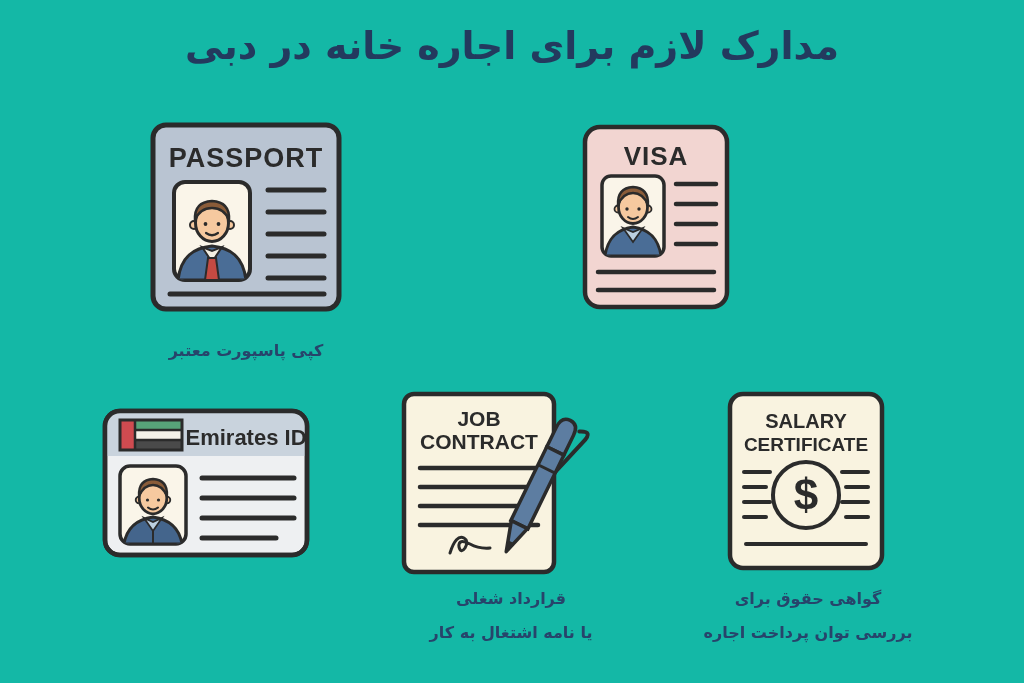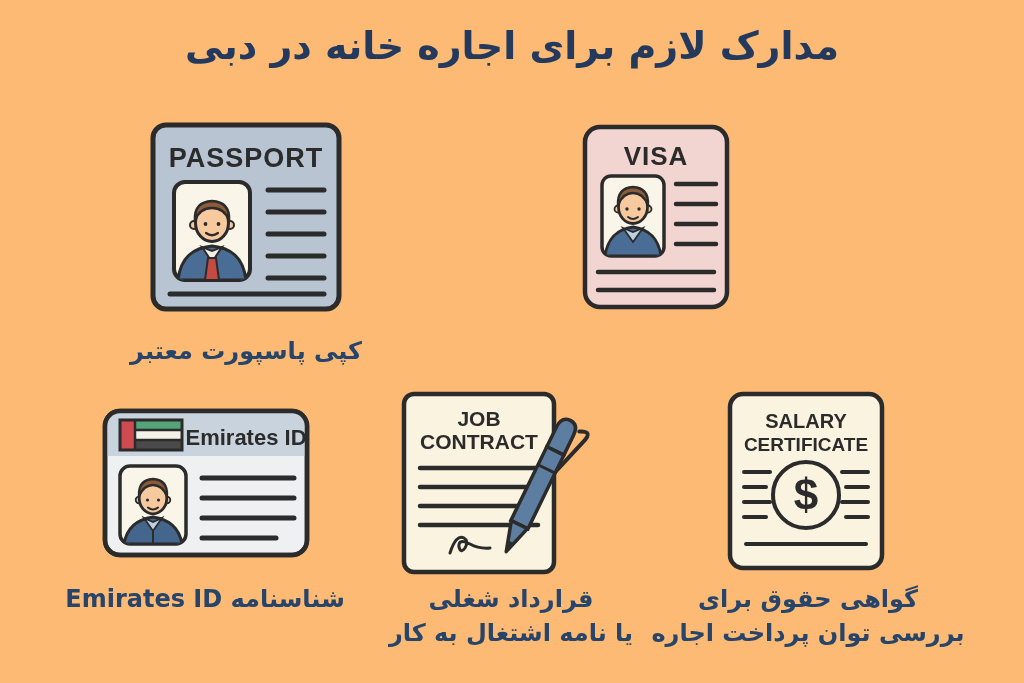--- a/index.html
+++ b/index.html
@@ -1,25 +1,25 @@
 <!DOCTYPE html>
 <html lang="fa"><head>
 <meta charset="utf-8">
 <style>
   html,body{margin:0;padding:0;background:#f6f1ea;}
   .canvas{
-    position:relative;width:1024px;height:683px;background:#fdba74;
+    position:relative;width:1024px;height:683px;background:#14b8a6;
     overflow:hidden;font-family:"DejaVu Sans",sans-serif;
   }
   .title{
     position:absolute;left:0;top:24px;width:1024px;text-align:center;
     font-size:38px;font-weight:bold;color:#233a5e;direction:rtl;
   }
   .caption{
-    position:absolute;font-size:24px;font-weight:bold;color:#27446b;
+    position:absolute;font-size:16px;font-weight:bold;color:#27446b;
     direction:rtl;text-align:center;line-height:34px;
   }
   .cap-passport{left:96px;top:334px;width:300px;}
   .cap-visa{left:503px;top:334px;width:300px;}
   .cap-emirates{left:40px;top:582px;width:330px;}
   .cap-contract{left:356px;top:582px;width:310px;}
   .cap-salary{left:648px;top:582px;width:320px;}
   .icon{position:absolute;}
   .ic-passport{left:148px;top:120px;}
   .ic-visa{left:580px;top:122px;}
@@ -173,21 +173,20 @@
       <line x1="122" y1="129" x2="144" y2="129"></line>
       <line x1="22" y1="156" x2="142" y2="156"></line>
     </g>
     <circle cx="82" cy="107" r="33" fill="#f9f3e0" stroke="#2b2b2b" stroke-width="4"></circle>
     <text x="82" y="122" font-size="44" text-anchor="middle">$</text>
   </svg>
 
   <div class="caption cap-passport">کپی پاسپورت معتبر</div>
 
 
-  <div class="caption cap-emirates">شناسنامه Emirates ID</div>
 
   <div class="caption cap-contract">
     <div>قرارداد شغلی</div>
     <div>یا نامه اشتغال به کار</div>
   </div>
 
   <div class="caption cap-salary">
     <div>گواهی حقوق برای</div>
     <div>بررسی توان پرداخت اجاره</div>
   </div>

